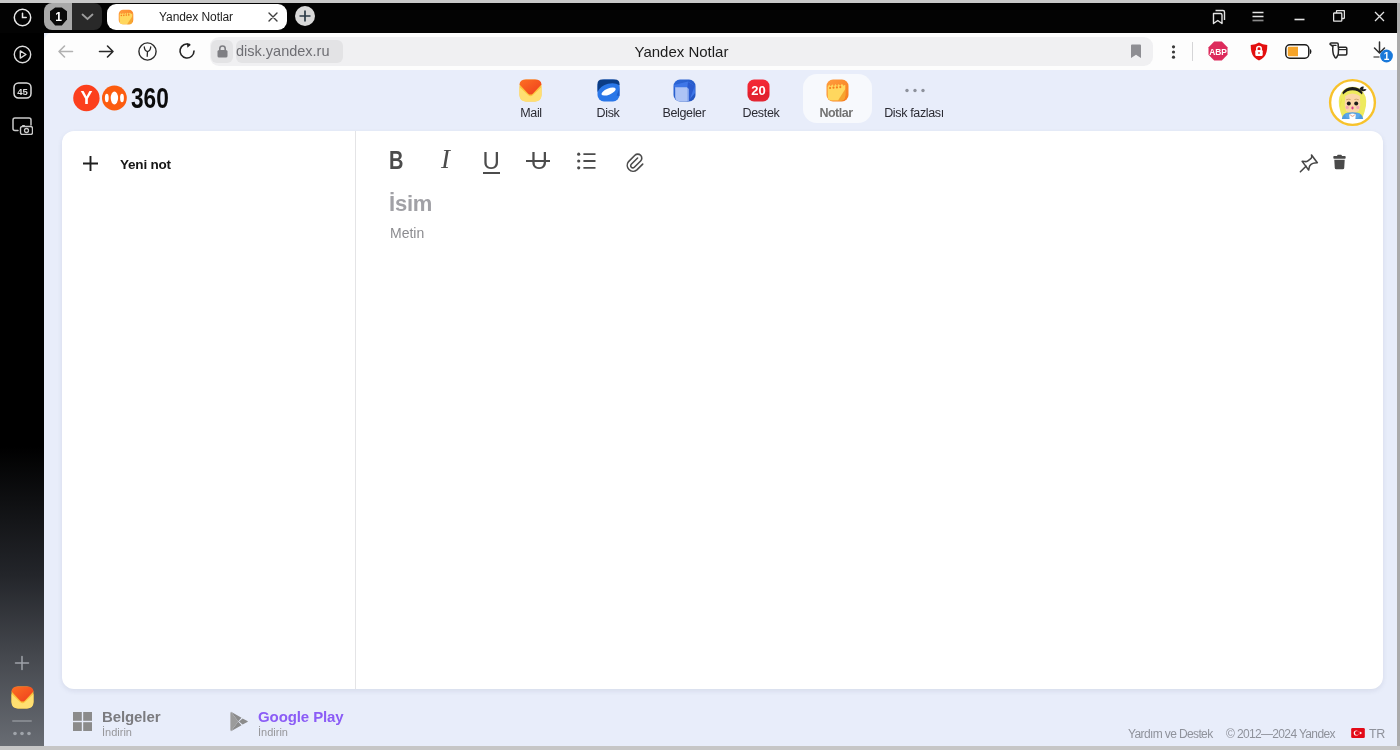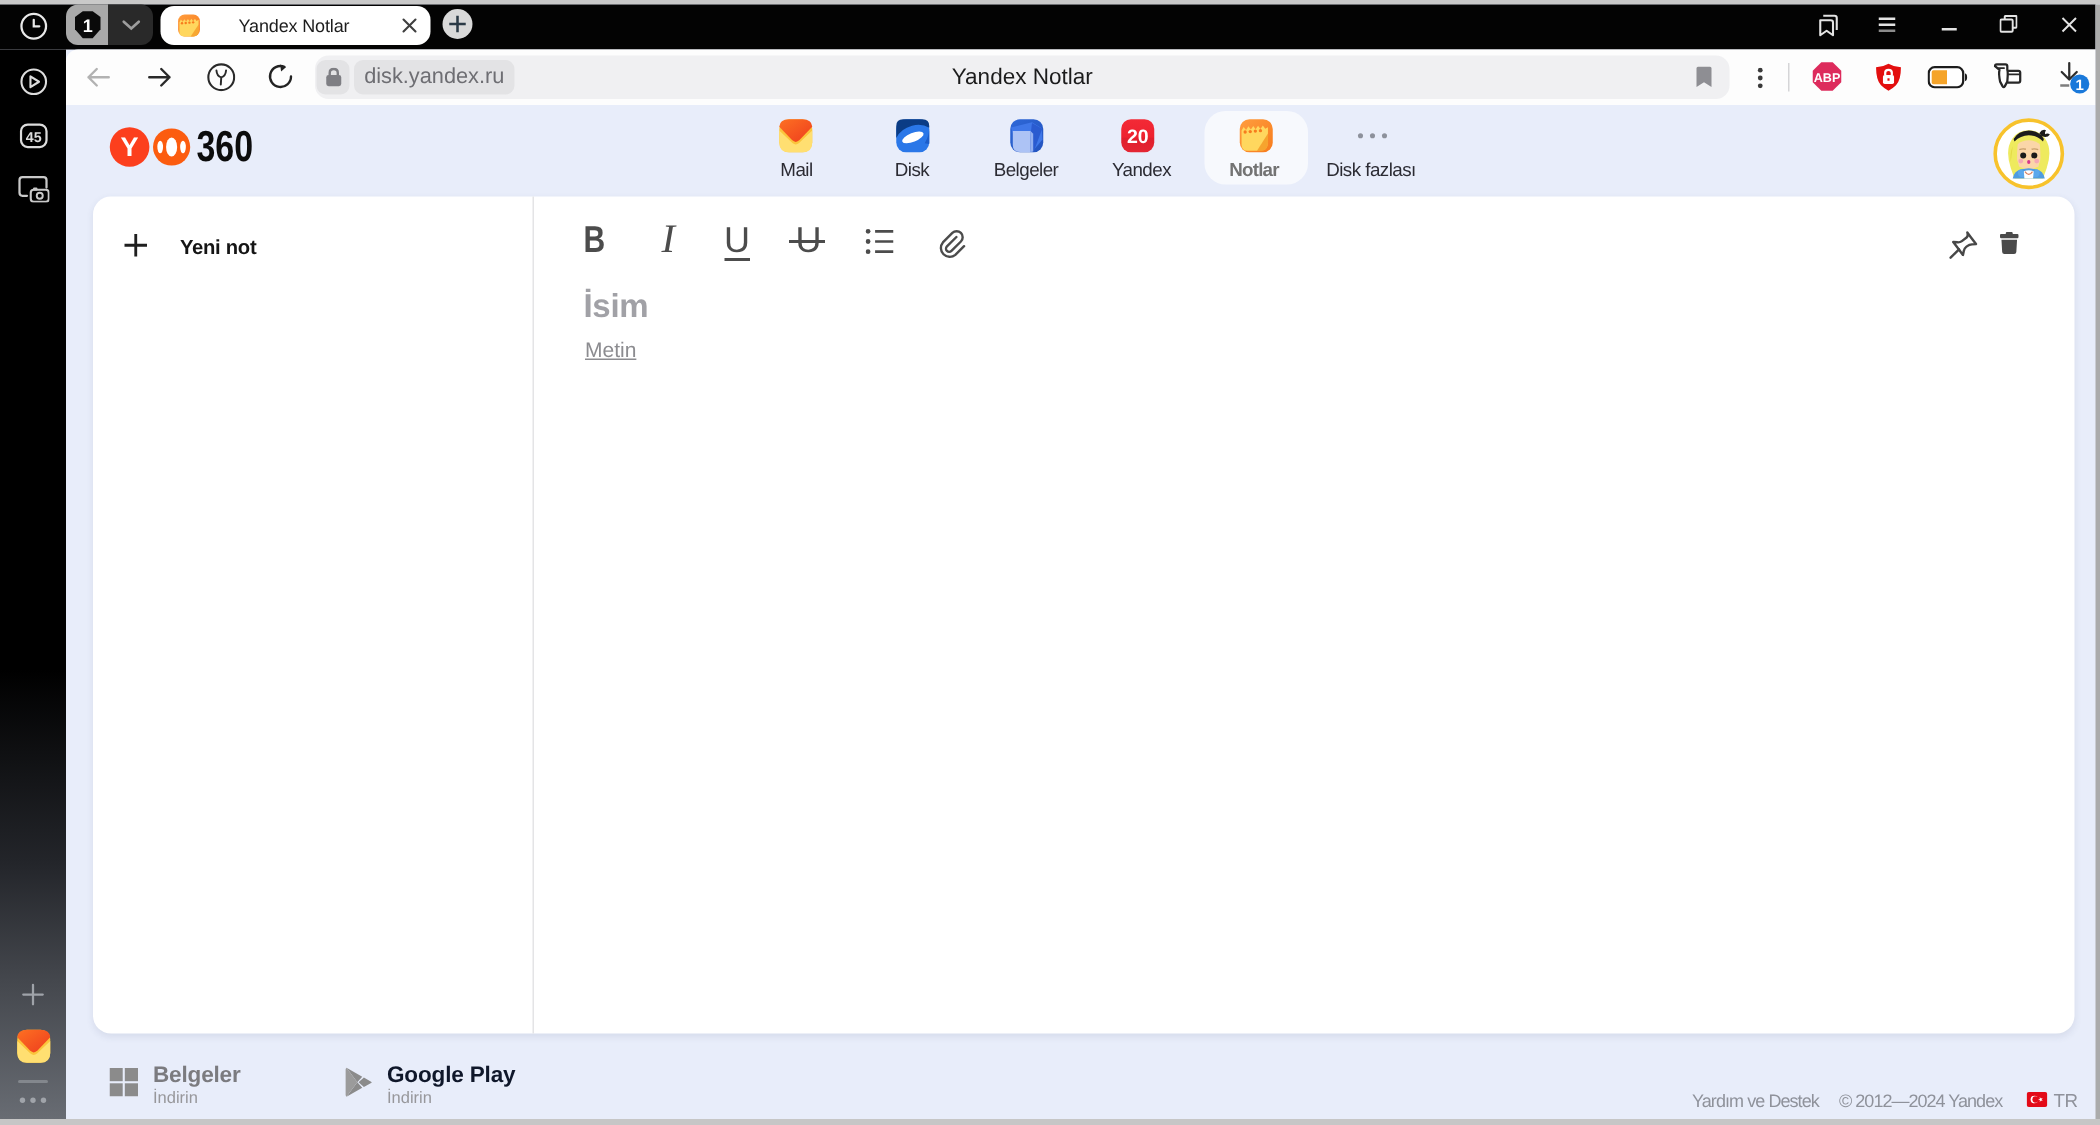--- a/index.html
+++ b/index.html
@@ -22,40 +22,40 @@
 #tabcounter { left:44px; top:3px; width:28px; height:27px; background:#a9a9a9; border-radius:8px 0 0 8px; }
 #tabchevron { left:72px; top:3px; width:30px; height:27px; background:#292929; border-radius:0 8px 8px 0; }
 #tab { left:107px; top:4px; width:180px; height:26px; background:#fff; border-radius:9px; }
 #tabtitle { left:24px; top:0; width:130px; height:26px; line-height:26px; text-align:center; font-size:12px; letter-spacing:-0.1px; color:#1d1d1d; }
 #tabplus { left:295px; top:6px; width:20px; height:20px; background:#d9d9d9; border-radius:50%; }
 
 
 #urlbar { left:210px; top:37px; width:943px; height:29px; background:#f0f0f2; border-radius:9px; }
 #lockchip { left:1px; top:3px; width:22px; height:23px; background:#e3e3e5; border-radius:6px; }
 #urlchip { left:26px; top:3px; width:107px; height:23px; background:#e3e3e5; border-radius:6px;
-  font-size:14.5px; color:#6e6e73; line-height:23px; text-align:center; }
+  font-size:14.5px; color:#6e6e73; line-height:23px; text-align:left; }
 #pagetitle { left:0; top:0; width:943px; height:29px; line-height:29px; text-align:center; font-size:15px; color:#1c1c1c; }
 
 
 #logo360 { left:131px; top:84px; font-size:29px; line-height:29px; font-weight:bold; color:#0c0c0c; transform:scaleX(0.78); transform-origin:0 50%; }
 .navlabel { position:absolute; top:106px; font-size:12.5px; letter-spacing:-0.35px; color:#2b2b33; text-align:center; }
 #notlarpill { left:803px; top:74px; width:69px; height:49px; background:#f7f9fd; border-radius:14px; }
 
 
 #panelwrap { left:62px; top:131px; width:1321px; height:558px; background:#fff; border-radius:12px;
   box-shadow:0 2px 5px rgba(60,70,110,0.10); }
 #paneldivider { left:293px; top:0; width:1px; height:558px; background:#e4e4e6; }
 #yeninot-label { left:58px; top:26px; font-size:13.5px; font-weight:bold; letter-spacing:-0.2px; color:#151515; }
 #noteitem { left:0; top:66px; width:293px; height:63px; background:#f1f1f1; border-bottom:1px solid #e2e2e2; }
 #noteitem .t1 { position:absolute; left:11px; top:13.5px; font-size:13.5px; font-weight:bold; letter-spacing:-0.3px; color:#1b1b1b; }
 #noteitem .t2 { position:absolute; left:11px; top:33px; font-size:13.5px; color:#8f8f94; }
 
 
 #isim { left:327px; top:60px; font-size:22px; font-weight:bold; letter-spacing:-0.2px; color:#a1a1a6; }
-#metin { left:328px; top:94px; font-size:14px; color:#8c8c90;text-decoration:underline; }
+#metin { left:328px; top:94px; font-size:14px; color:#8c8c90; }
 .tbtxt { position:absolute; color:#4c4c4c; }
 
 
 .ftext { position:absolute; color:#8f929b; }
 </style>
 </head>
 <body>
 <div id="root">
   <div class="abs" id="appbg"></div>
   <div class="abs" id="topstrip"></div>
@@ -282,21 +282,21 @@
       <linearGradient id="takg" x1="0" y1="0" x2="0" y2="1">
         <stop offset="0" stop-color="#f32a36"></stop>
           <stop offset="0.55" stop-color="#ee222f"></stop>
           <stop offset="0.56" stop-color="#e01f2c"></stop>
           <stop offset="1" stop-color="#e42633"></stop>
         </linearGradient>
     </defs>
     <rect x="0.5" y="0.5" width="22" height="22" rx="6.5" fill="url(#takg)"></rect>
     <text x="11.5" y="16.4" font-size="13" font-weight="bold" fill="#fff" text-anchor="middle" font-family="Liberation Sans">20</text>
   </svg>
-  <div class="abs navlabel" style="left:736px;width:50px">Yandex</div>
+  <div class="abs navlabel" style="left:736px;width:50px">Destek</div>
 
   <div class="abs" id="notlarpill"></div>
   <svg class="abs" style="left:826px;top:79px" width="23" height="23" viewBox="0 0 23 23">
     <defs>
         <linearGradient id="noteg2" x1="0" y1="0" x2="1" y2="1">
       <stop offset="0" stop-color="#ff9d3e"></stop>
           <stop offset="1" stop-color="#f77c1d"></stop>
         </linearGradient>
       </defs>
     <rect x="0.5" y="0.5" width="22" height="22" rx="6.5" fill="url(#noteg2)"></rect>
@@ -379,21 +379,21 @@
     <rect x="10.2" y="10.2" width="8.8" height="8.8" fill="#8b8b8b"></rect>
   </svg>
   <div class="ftext" style="left:102px;top:708px;font-size:15px;font-weight:bold;letter-spacing:-0.1px;color:#7b7b7f">Belgeler</div>
   <div class="ftext" style="left:102px;top:726px;font-size:11px;color:#97979b">İndirin</div>
   <svg class="abs" style="left:230px;top:711px" width="19" height="21" viewBox="0 0 19 21">
     <path d="M1 0.8 L11.5 6.8 L8.2 10.5 Z" fill="#8b8b8b"></path>
     <path d="M1 20.2 L11.5 14.2 L8.2 10.5 Z" fill="#8b8b8b"></path>
     <path d="M12.6 7.4 L17.4 10.1 Q18.4 10.5 17.4 11 L12.6 13.6 L9 10.5 Z" fill="#8b8b8b"></path>
     <path d="M1 0.8 L8.2 10.5 L1 20.2 Q0.4 19.6 0.4 18.6 L0.4 2.4 Q0.4 1.4 1 0.8 Z" fill="#9b9b9b"></path>
   </svg>
-  <div class="ftext" style="left:258px;top:708px;font-size:15px;font-weight:bold;letter-spacing:-0.1px;color:#0f172a">Google Play</div>
+  <div class="ftext" style="left:258px;top:708px;font-size:15px;font-weight:bold;letter-spacing:-0.1px;color:#8b5cf6">Google Play</div>
   <div class="ftext" style="left:258px;top:726px;font-size:11px;color:#97979b">İndirin</div>
   <div class="ftext" style="left:1128px;top:727px;font-size:12px;letter-spacing:-0.62px">Yardım ve Destek</div>
   <div class="ftext" style="left:1226px;top:727px;font-size:12px;letter-spacing:-0.65px">© 2012—2024 Yandex</div>
   <svg class="abs" style="left:1351px;top:728px" width="14" height="10" viewBox="0 0 15 11">
     <rect x="0" y="0" width="15" height="11" rx="1.5" fill="#e30a17"></rect>
     <circle cx="5.6" cy="5.5" r="2.8" fill="#fff"></circle>
     <circle cx="6.4" cy="5.5" r="2.3" fill="#e30a17"></circle>
     <path d="M9.2 4 L10.1 5.1 L11.4 4.7 L10.6 5.8 L11.4 6.9 L10.1 6.5 L9.2 7.6 L9.3 6.2 L8 5.8 L9.3 5.4 Z" fill="#fff" transform="translate(0.3,-0.3)"></path>
   </svg>
   <div class="ftext" style="left:1369px;top:727px;font-size:12.5px;letter-spacing:-0.3px">TR</div>

